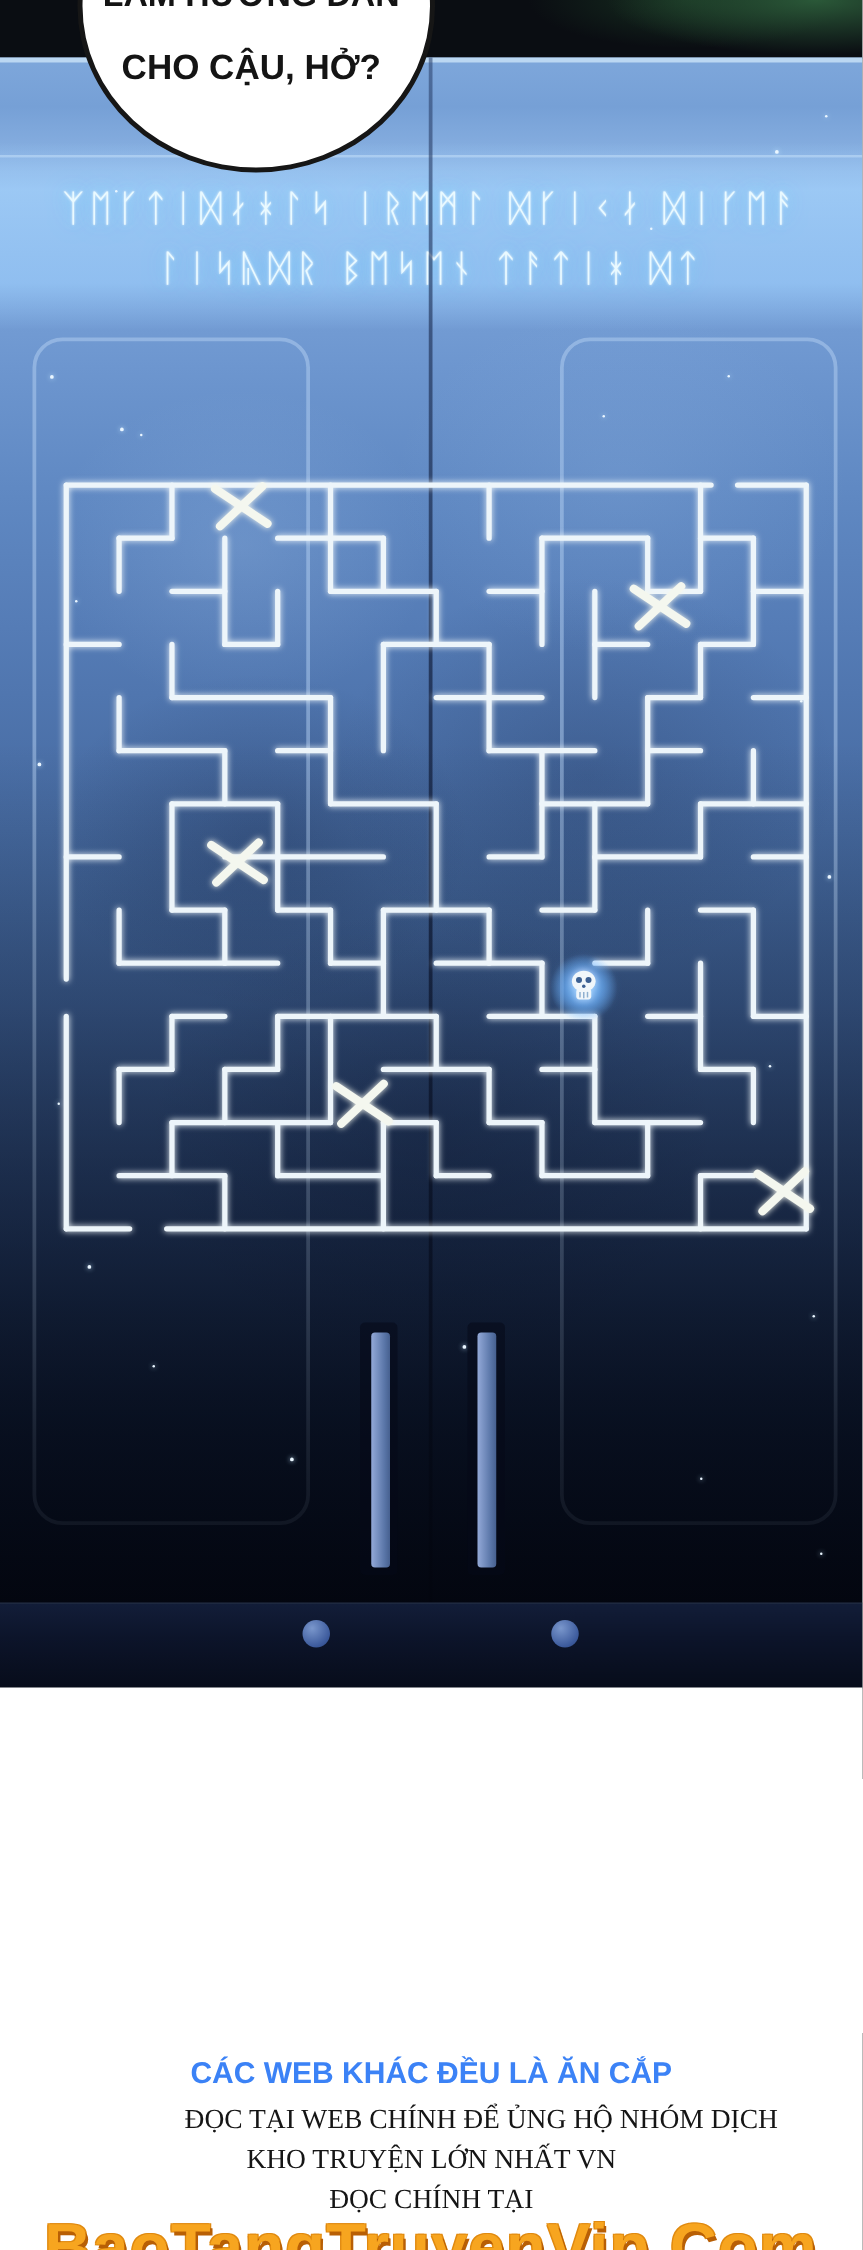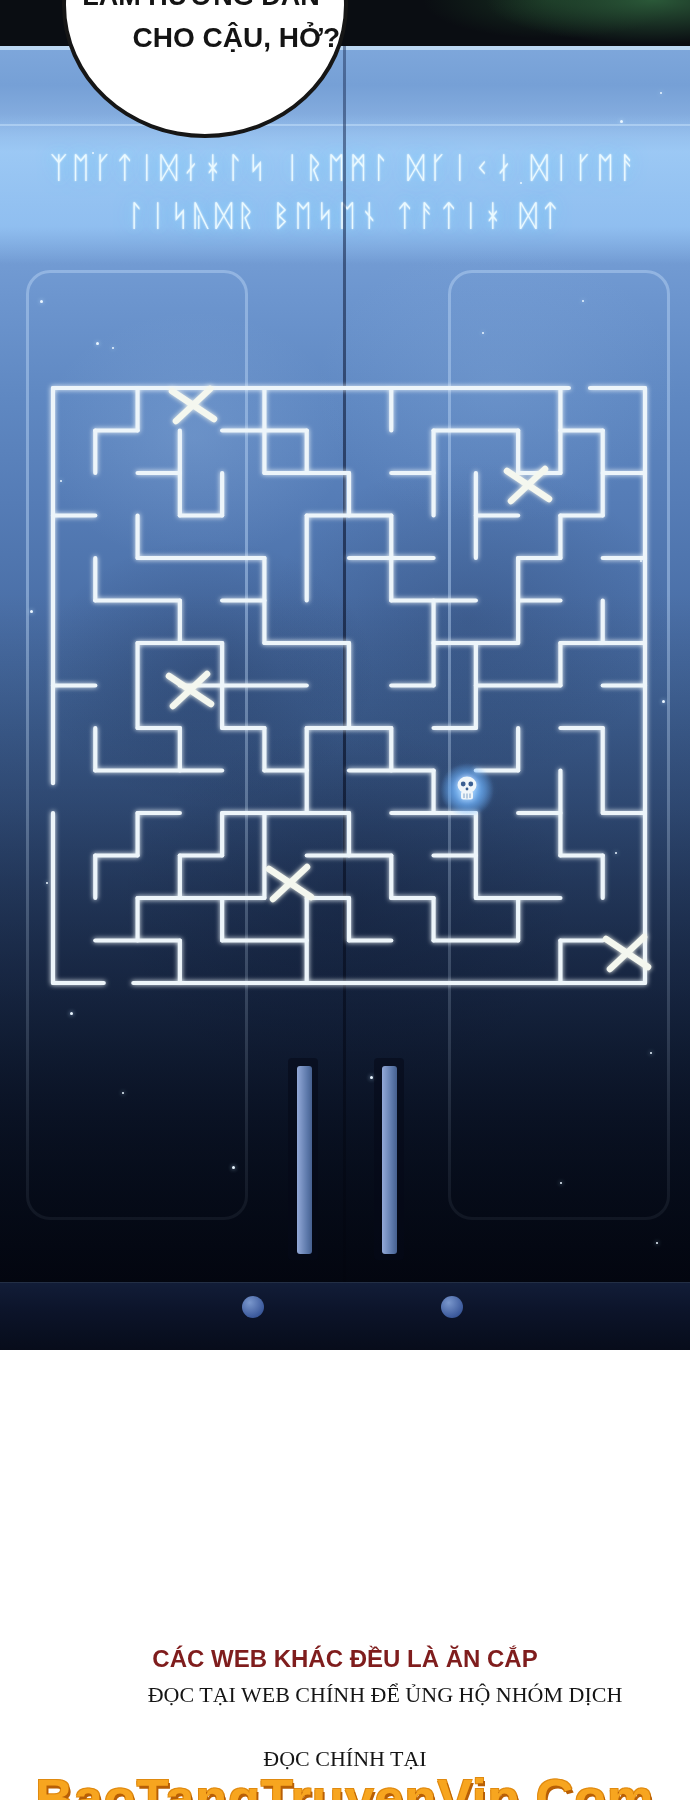--- a/index.html
+++ b/index.html
@@ -56,21 +56,21 @@
     background:radial-gradient(circle at 35% 30%,#7a97cc,#3c5a9c 70%,#2b4378);}
   .floor{left:0;top:1282px;width:690px;height:68px;border-top:1px solid rgba(120,150,200,.25);
     background:linear-gradient(180deg,#121d38 0%,#0c142a 40%,#070c1a 100%);}
 
   
   .bubble{left:62px;top:-128px;width:278px;height:258px;background:#ffffff;
     border:4px solid #161616;border-radius:50%;}
   .bt{position:absolute;left:62px;width:278px;text-align:center;font-weight:bold;
     color:#141414;line-height:1;white-space:nowrap;}
   .bt1{top:-17px;font-size:27px;}
-  .bt2{top:24px;font-size:28px;text-align:right;}
+  .bt2{top:40px;font-size:28px;}
 
   
   .white-footer{left:0;top:1350px;width:690px;height:450px;background:#ffffff;}
   .ftext{position:absolute;left:0;width:690px;text-align:center;white-space:nowrap;}
   .red-line{top:1645px;font-size:24px;font-weight:bold;}
   .serif-line{font-family:"Liberation Serif",serif;font-size:22px;color:#151515;}
   .s1{top:1682px;padding-left:40px;} .s2{top:1714px;} .s3{top:1746px;}
   .brand{top:1768px;font-size:52px;font-weight:bold;letter-spacing:1px;
     text-shadow:2px 3px 0 #b85f05,-1px -1px 0 #e08a10,1px -1px 0 #e08a10,-1px 1px 0 #e08a10;}
 </style>
@@ -300,18 +300,19 @@
   <div class="handle-bar" style="left:382px;"></div>
   <div class="abs floor"></div>
   <div class="knob" style="left:242px;"></div>
   <div class="knob" style="left:441px;"></div>
 
   <div class="abs bubble"></div>
   <div class="bt bt1">LÀM HƯỚNG DẪN</div>
   <div class="bt bt2">CHO CẬU, HỞ?</div>
 
   <div class="abs white-footer"></div>
-  <div class="ftext red-line" style="color: #7f1d1d;">CÁC WEB KHÁC ĐỀU LÀ ĂN CẮP</div>
+  <div class="ftext red-line" style="color: #3b82f6;">CÁC WEB KHÁC ĐỀU LÀ ĂN CẮP</div>
   <div class="ftext serif-line s1">ĐỌC TẠI WEB CHÍNH ĐỂ ỦNG HỘ NHÓM DỊCH</div>
+  <div class="ftext serif-line s2">KHO TRUYỆN LỚN NHẤT VN</div>
   <div class="ftext serif-line s3">ĐỌC CHÍNH TẠI</div>
   <div class="ftext brand" style="color: rgb(247, 165, 31);">BaoTangTruyenVip.Com</div>
 
 </div>
 
 </body></html>

